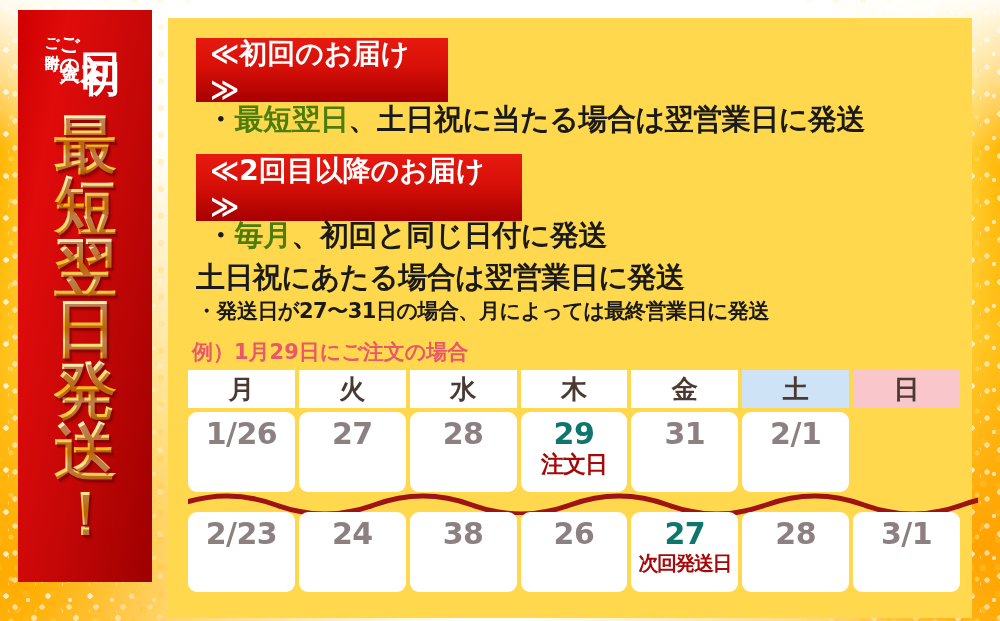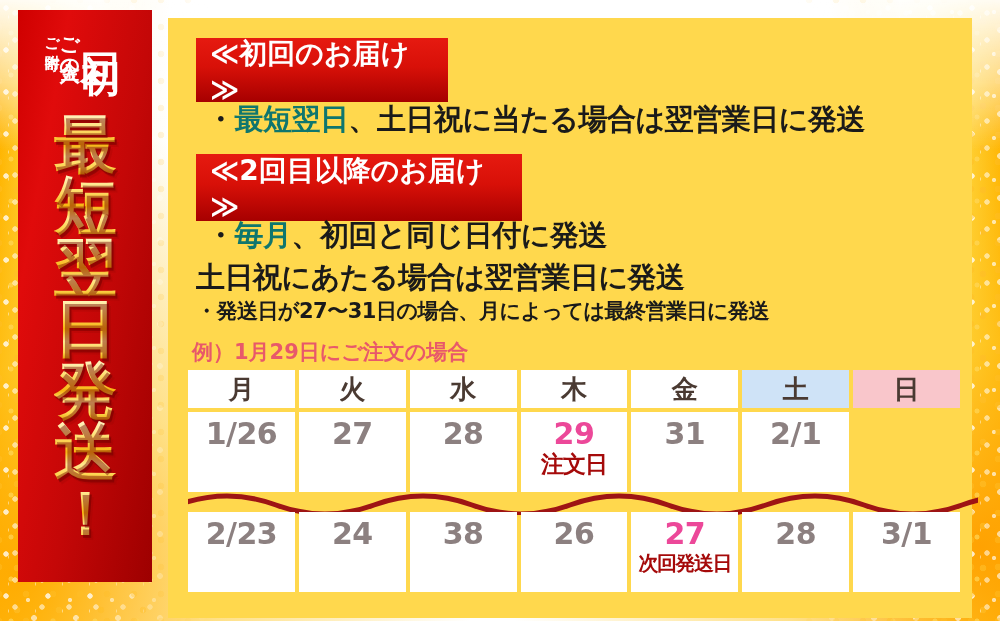--- a/index.html
+++ b/index.html
@@ -160,21 +160,21 @@
   
   .line {
     position: absolute;
     font-family: "DejaVu Sans", "Liberation Sans", sans-serif;
     font-weight: 700;
     color: #1a1a1a;
     font-size: 29px;
     white-space: nowrap;
     letter-spacing: -0.5px;
   }
-  .line .hl { color: #0f766e; }
+  .line .hl { color: #4d7c0f; }
   #line1 { left: 206px; top: 100px; }
   #line2 { left: 206px; top: 216px; }
   #line3 { left: 196px; top: 258px; }
   #line4 { left: 196px; top: 297px; font-size: 21px; }
 
   .example {
     position: absolute;
     left: 192px;
     top: 338px;
     font-family: "DejaVu Sans", "Liberation Sans", sans-serif;
@@ -214,30 +214,31 @@
   .cal-dates { margin-top: 4px; }
   .cal-dates .cell {
     height: 80px;
     background: #ffffff;
     display: flex;
     flex-direction: column;
     align-items: center;
     justify-content: flex-start;
     padding-top: 6px;
     box-sizing: border-box;
+    border-radius: 9px;
   }
   .cal-dates .num {
     font-family: "DejaVu Sans", "Liberation Sans", sans-serif;
     font-weight: 700;
     font-size: 30px;
     color: #8c8080;
     line-height: 1.05;
     letter-spacing: -0.5px;
   }
-  .cal-dates .cell.mark .num { color: #ec4899; }
+  .cal-dates .cell.mark .num { color: #0f766e; }
   .cal-dates .tag {
     font-family: "DejaVu Sans", "Liberation Sans", sans-serif;
     font-weight: 700;
     font-size: 23px;
     color: #a50a0a;
     line-height: 1.1;
     margin-top: 2px;
     white-space: nowrap;
     letter-spacing: -1px;
   }

